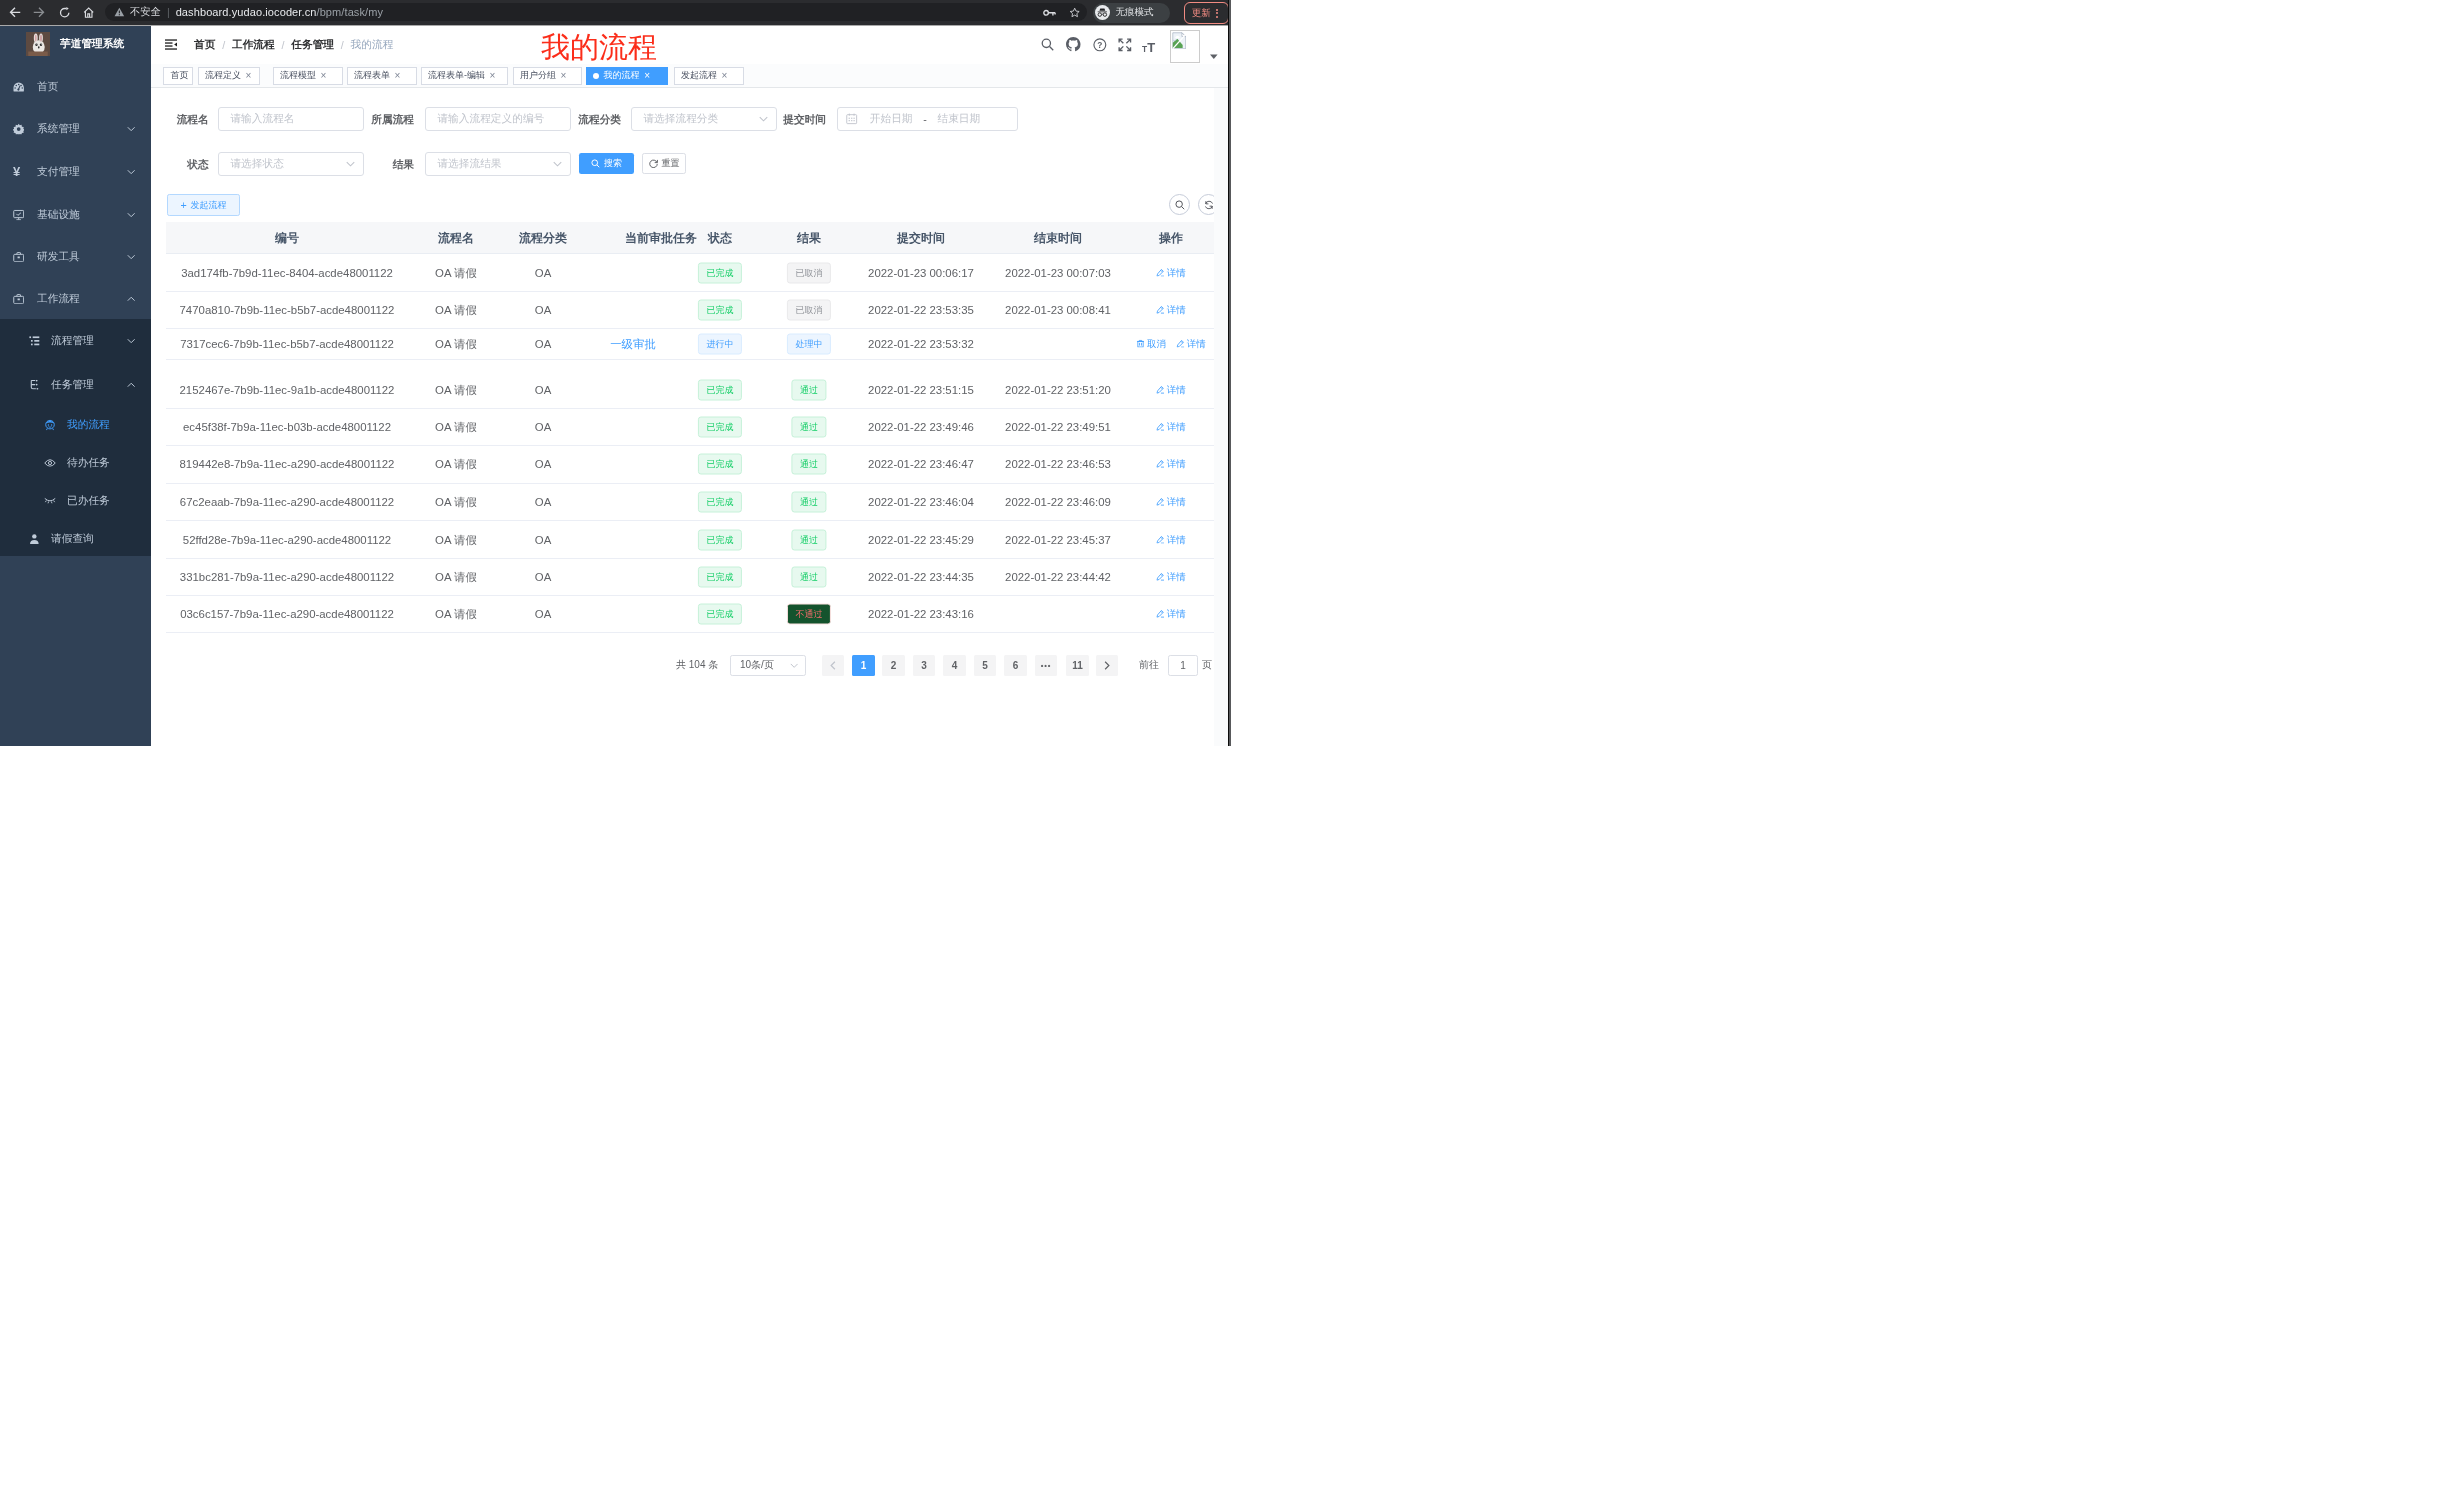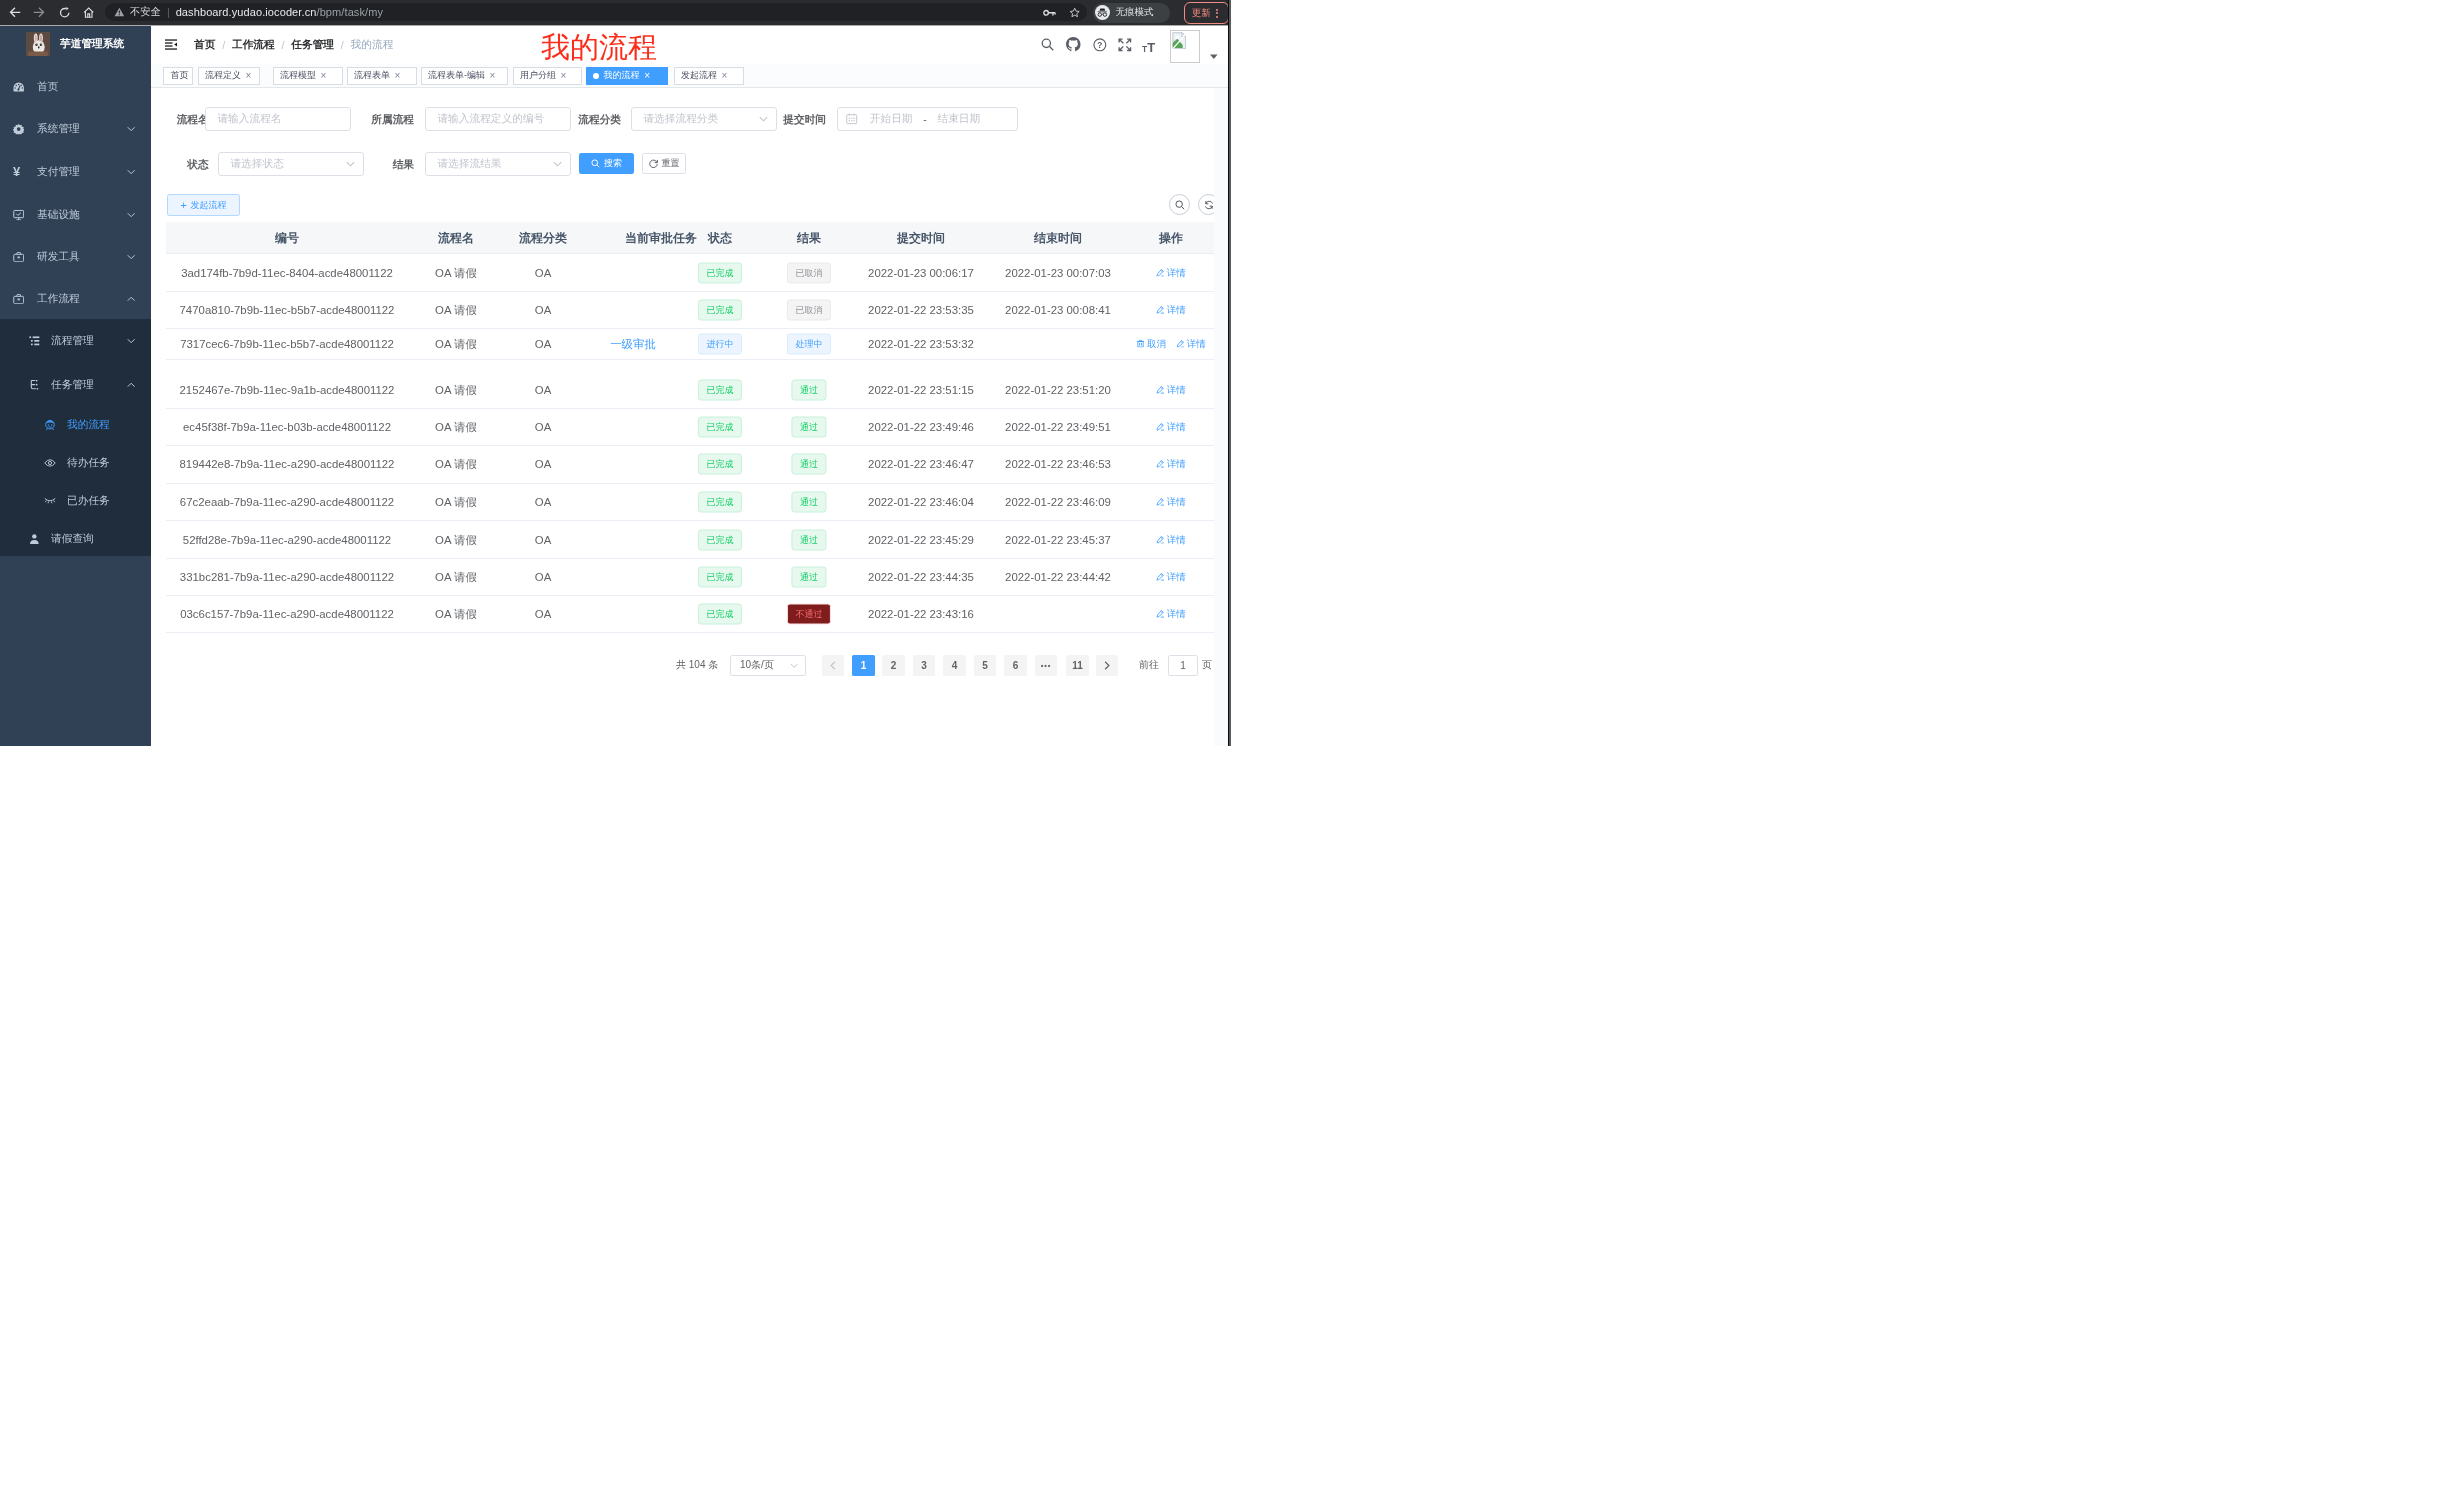--- a/index.html
+++ b/index.html
@@ -49,21 +49,21 @@
 .finput .chev{position:absolute;right:7.6px;top:50%;transform:translateY(-50%);}
 
 #tablewrap{position:absolute;left:15px;top:134px;width:1049px;}
 .trow{position:absolute;left:0;width:1049px;border-bottom:0.8px solid #ebeef5;box-sizing:border-box;}
 .cell{position:absolute;top:50%;transform:translate(-50%,-50%);font-size:11.4px;color:#606266;white-space:nowrap;}
 .hcell{position:absolute;top:50%;transform:translate(-50%,-50%);font-size:12px;color:#475669;font-weight:700;white-space:nowrap;}
 .eltag{display:inline-flex;align-items:center;height:21px;box-sizing:border-box;padding:0 7.6px;border-radius:3px;font-size:9px;border:0.8px solid;}
 .tag-success{background:#e7f9ef;border-color:#c6f1d9;color:#13ce66;}
 .tag-info{background:#f4f4f5;border-color:#e9e9eb;color:#909399;}
 .tag-primary{background:#ecf5ff;border-color:#d9ecff;color:#409eff;}
-.tag-danger{background:#7f1d1d;border-color:#fde2e2;color:#f56c6c;}
+.tag-danger{background:#14532d;border-color:#fde2e2;color:#f56c6c;}
 .oplink{color:#409eff;font-size:9.5px;display:inline-flex;align-items:center;gap:2.3px;white-space:nowrap;}
 
 #pager{position:absolute;left:0;top:0;width:1081px;height:0;}
 .pbtn{position:absolute;top:567px;height:20.5px;min-width:22px;box-sizing:border-box;background:#f4f4f5;color:#606266;border-radius:1.5px;font-size:10px;font-weight:700;display:flex;align-items:center;justify-content:center;}
 .pbtn.cur{background:#409eff;color:#fff;}
 .ptext{position:absolute;top:567px;height:20.5px;line-height:20.5px;font-size:10px;color:#606266;font-weight:400;}
 .thead{position:absolute;left:0;top:0;width:1049px;height:32px;background:#f6f7f9;border-bottom:0.8px solid #e9edf3;box-sizing:border-box;}
 #rightedge{position:absolute;right:0;top:0;width:1.9px;height:746px;background:#58595b;}
 #rightedge:before{content:"";position:absolute;left:-0.8px;top:0;width:0.8px;height:746px;background:#0c0c0c;}
 </style>
@@ -388,21 +388,21 @@
         <div class="tag" style="left:47px;width:62px;">流程定义<span class="x">×</span></div>
         <div class="tag" style="left:122px;width:70px;">流程模型<span class="x">×</span></div>
         <div class="tag" style="left:196px;width:70px;">流程表单<span class="x">×</span></div>
         <div class="tag" style="left:270px;width:87px;">流程表单-编辑<span class="x">×</span></div>
         <div class="tag" style="left:362px;width:69px;">用户分组<span class="x">×</span></div>
         <div class="tag active" style="left:435px;width:82px;"><span class="dot"></span>我的流程<span class="x">×</span></div>
         <div class="tag" style="left:523px;width:70px;">发起流程<span class="x">×</span></div>
       </div>
       <div id="content">
         <div class="flabel" style="left:13.7px;top:19px;width:44px;">流程名</div>
-        <div class="finput" style="left:54px;top:19px;">
+        <div class="finput" style="left:67px;top:19px;">
             <span class="ph">请输入流程名</span>
           </div>
         <div class="flabel" style="left:205px;top:19px;width:58px;">所属流程</div>
         <div class="finput" style="left:274px;top:19px;">
             <span class="ph">请输入流程定义的编号</span>
           </div>
         <div class="flabel" style="left:412px;top:19px;width:58px;">流程分类</div>
         <div class="finput" style="left:480px;top:19px;">
             <span class="ph">请选择流程分类</span>
           <span class="chev">

